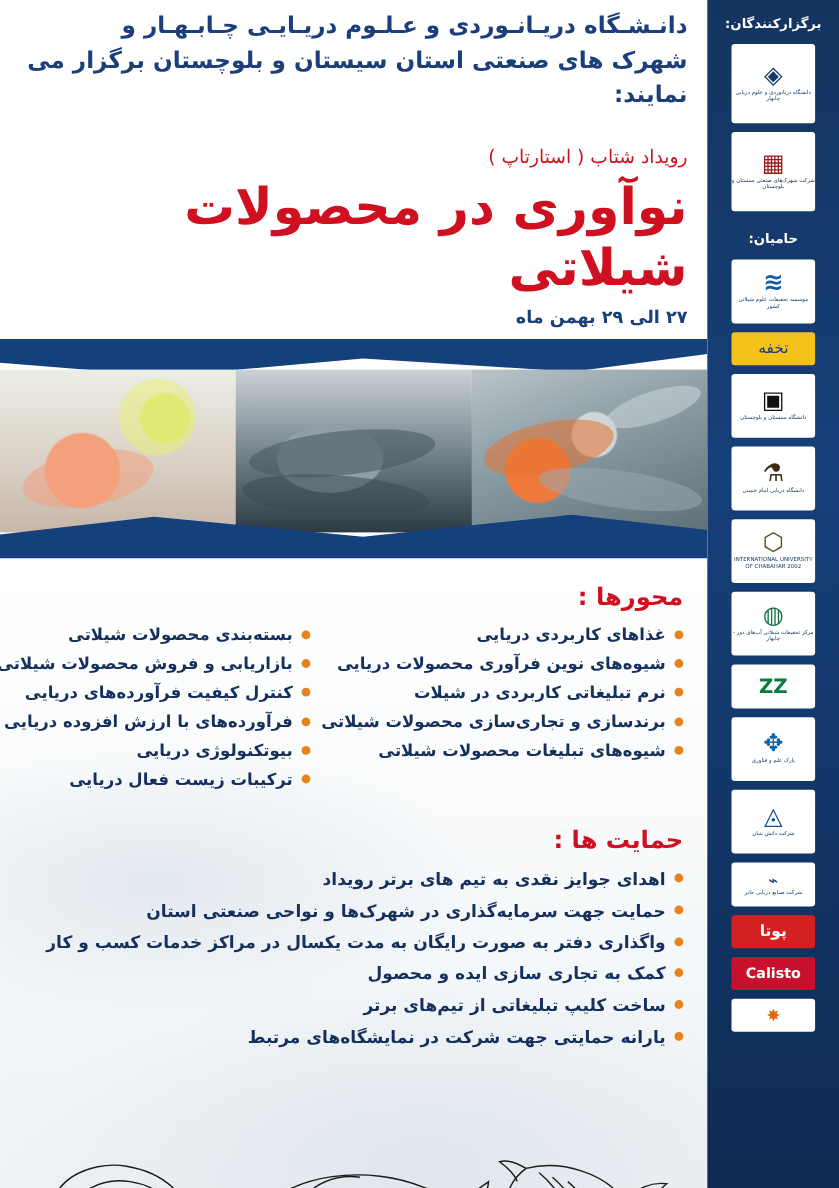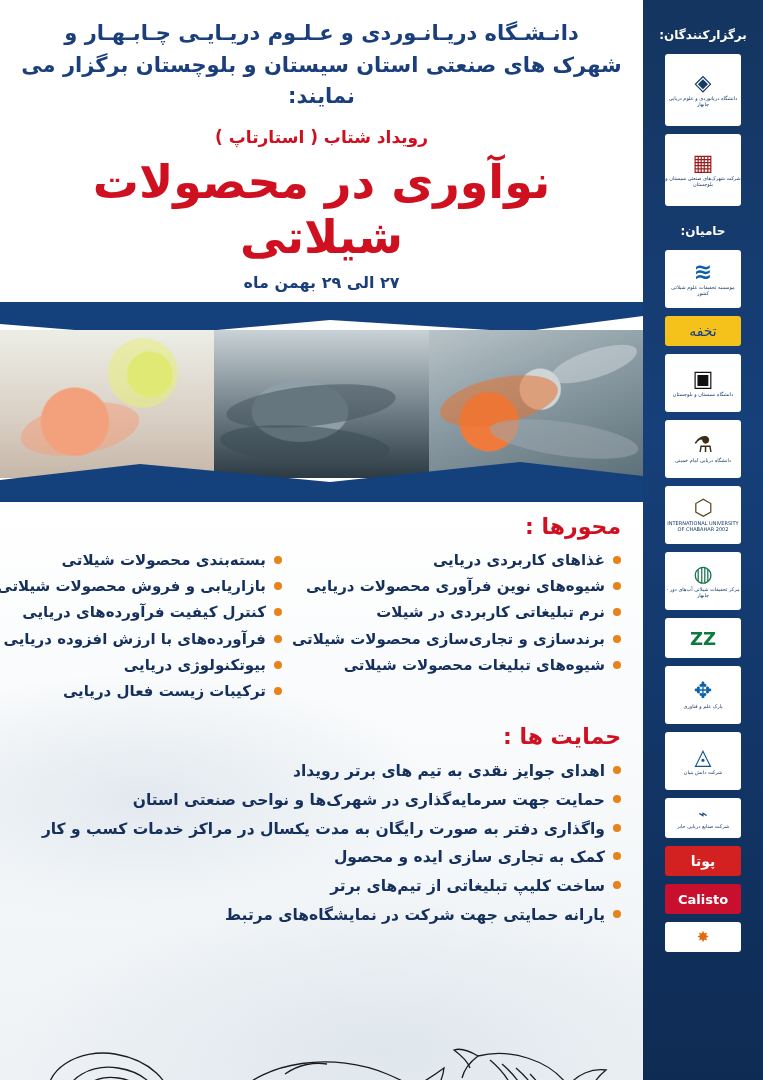--- a/index.html
+++ b/index.html
@@ -11,49 +11,49 @@
   .poster{position:relative;width:763px;height:1080px;overflow:hidden;background:#fff;}
 
   
   .rail{
     position:absolute;top:0;right:0;width:120px;height:1080px;
     background:linear-gradient(180deg,#14355f 0%,#16407a 40%,#0e2b53 100%);
     color:#fff;box-sizing:border-box;padding:8px 6px;
     display:flex;flex-direction:column;align-items:center;
   }
   .rail-title{
-    font-size:12px;font-weight:bold;color:#ffffff;margin:20px 0 8px 0;
+    font-size:12px;font-weight:bold;color:#ffffff;margin:6px 0 8px 0;
     letter-spacing:0;text-align:right;
   }
   .logo-card{
     background:#ffffff;border-radius:3px;width:76px;margin:4px auto;
     display:flex;align-items:center;justify-content:center;
     box-sizing:border-box;overflow:hidden;position:relative;
   }
   .logo-card.big{height:72px;}
   .logo-card.med{height:58px;}
   .logo-card.sm{height:40px;}
   .logo-card.xs{height:30px;}
   .lg-mark{font-size:22px;font-weight:bold;line-height:1;}
   .lg-sub{font-size:5px;line-height:1.15;text-align:center;color:#143a66;margin-top:2px;}
 
   
   .main{position:absolute;top:0;left:0;width:643px;height:1080px;overflow:hidden;}
 
   
   .header{
-    position:relative;padding:18px 18px 0 18px;text-align:center;background:#fff;
+    position:relative;padding:8px 18px 0 18px;background:#fff;
   }
   .h-org{
     color:#1b3f7a;font-weight:bold;font-size:21px;line-height:1.5;
     letter-spacing:0;
   }
   .h-org .l2{display:block;}
   .h-event{
-    color:#cf1020;font-weight:bold;font-size:17px;margin-top:14px;
+    color:#cf1020;font-weight:normal;font-size:17px;margin-top:30px;
   }
   .h-main{
     color:#cf1020;font-weight:bold;font-size:46px;margin-top:8px;line-height:1.2;
   }
   .h-date{
     color:#1b3f7a;font-weight:bold;font-size:16px;margin-top:8px;margin-bottom:10px;
   }
 
   
   .band{position:relative;height:200px;width:643px;overflow:hidden;}
@@ -85,21 +85,21 @@
   .content{position:relative;background:#ffffff;height:704px;overflow:hidden;}
   .bg-fish{
     position:absolute;inset:0;
     background:
       radial-gradient(ellipse 420px 180px at 22% 42%,rgba(225,232,238,.95) 0%,rgba(255,255,255,0) 70%),
       radial-gradient(ellipse 520px 240px at 60% 78%,rgba(221,229,236,.9) 0%,rgba(255,255,255,0) 72%),
       linear-gradient(180deg,#ffffff 0%,#f4f7f9 55%,#eaeef2 100%);
   }
   .sec{position:relative;padding:10px 22px 0 22px;}
   .sec-title{
-    color:#cf1020;font-weight:bold;font-size:22px;text-align:right;margin:2px 0 8px 0;
+    color:#cf1020;font-weight:bold;font-size:22px;text-align:right;margin:13px 0 8px 0;
   }
   .cols{display:flex;justify-content:space-between;gap:10px;}
   .col{flex:1;}
   ul.bul{list-style:none;margin:0;padding:0;}
   ul.bul li{
     color:#15305c;font-weight:bold;font-size:15px;line-height:1.75;
     text-align:right;padding-right:16px;position:relative;white-space:nowrap;
   }
   ul.bul li::before{
     content:"";position:absolute;right:0;top:9px;width:8px;height:8px;

